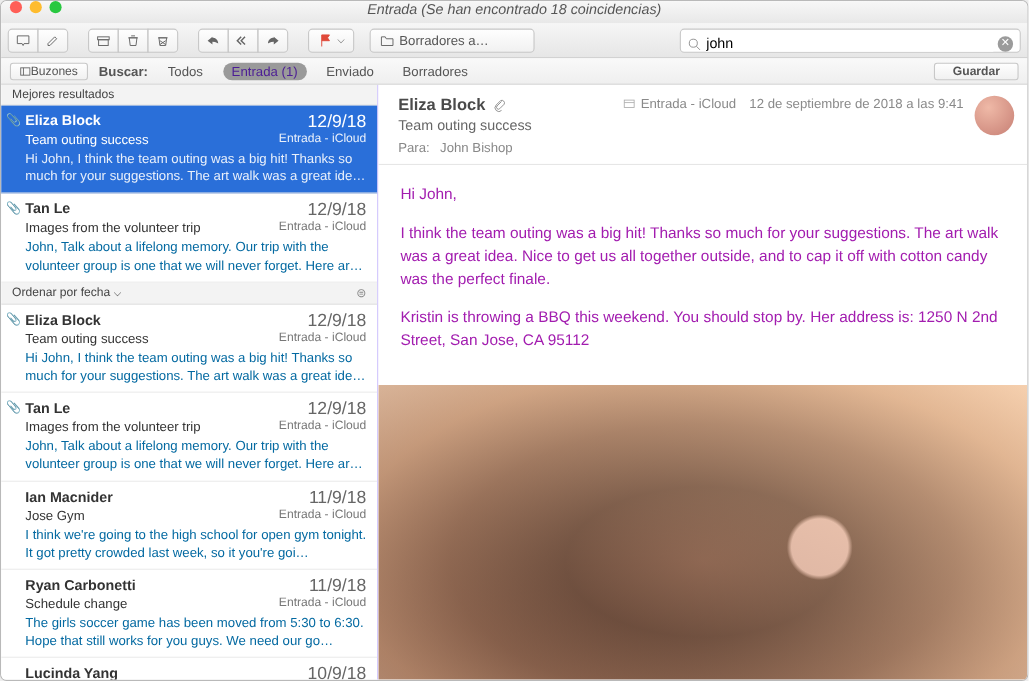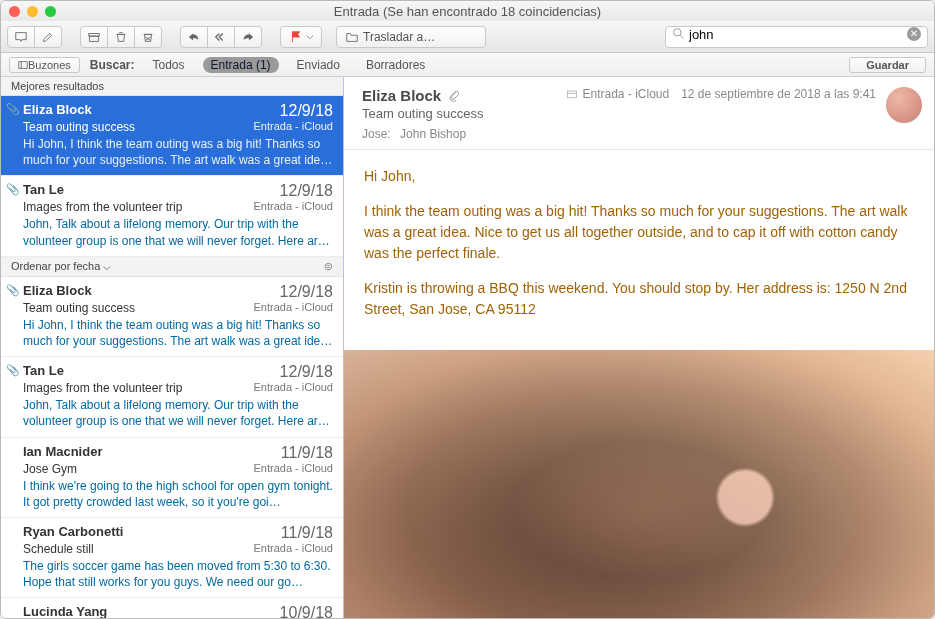--- a/index.html
+++ b/index.html
@@ -17,23 +17,24 @@
     background: #fff;
     border: 1px solid #b9b9b9;
     border-radius: 6px;
     overflow: hidden;
     display: flex;
     flex-direction: column;
   }
   .titlebar {
     height: 20px;
     background: linear-gradient(#f7f7f7,#e8e8e8);
-    display: flex; align-items: center;
+    display: flex; align-items: flex-start;
     padding: 0 8px;
     position: relative;
+    font-style: italic;
   }
   .traffic { display: flex; gap: 7px; }
   .tl { width: 11px; height: 11px; border-radius: 50%; }
   .tl.red { background:#ff5f57; } .tl.yellow{background:#febc2e;} .tl.green{background:#28c840;}
   .title {
     position: absolute; left:0; right:0; text-align:center;
     font-size: 13px; color:#555;
   }
   .toolbar {
     height: 32px;
@@ -50,42 +51,42 @@
     font-size:13px; color:#555;
   }
   .tbtn svg { width:14px; height:14px; fill:#666; }
   .tgroup { display:flex; }
   .tgroup .tbtn { border-radius:0; margin-left:-1px; }
   .tgroup .tbtn:first-child { border-radius:4px 0 0 4px; margin-left:0;}
   .tgroup .tbtn:last-child { border-radius:0 4px 4px 0;}
   .move-btn { flex:0 0 auto; padding:0 8px; gap:4px; font-size:12px; color:#555;}
   .spacer { flex:1; }
   .search {
-    height:22px; width:263px;
+    height:22px; width:310px;
     border:1px solid #c8c8c8; border-radius:4px;
-    background:#fff; display:flex; align-items:flex-start;
+    background:#fff; display:flex; align-items:flex-end;
     padding:0 6px; gap:4px;
   }
   .search input { flex:1; border:none; outline:none; font-size:13px; }
   .clear { width:14px;height:14px;border-radius:50%;background:#9b9b9b;color:#fff;display:flex;align-items:center;justify-content:center;font-size:10px;line-height:1;}
   .scopebar {
     height:24px; background:linear-gradient(#f9f9f9,#efefef);
     border-bottom:1px solid #cfcfcf;
     display:flex; align-items:center; padding:0 8px; gap:10px;
     font-size:12px; color:#555;
   }
   .scope-save {
     margin-left:auto;
     border:1px solid #c8c8c8; background:linear-gradient(#fefefe,#f1f1f1);
     border-radius:3px; padding:1px 16px; font-size:11px;font-weight:bold;
   }
   .scope-pill {
     padding:1px 8px; border-radius:9px;text-align:right;
   }
-  .scope-pill.active { background:#9a9a9a; color:#0f172a; }
+  .scope-pill.active { background:#9a9a9a; color:#4c1d95; }
   .content { flex:1; display:flex; overflow:hidden; }
   .list {
     width:343px; border-right:1px solid #c4b5fd;
     display:flex; flex-direction:column; overflow:hidden;
     background:#fff;
   }
   .grouphdr {
     background:#f3f3f3; border-bottom:1px solid #e1e1e1;
     font-size:11px; color:#444; padding:3px 10px;
     display:flex; align-items:center; justify-content:space-between;
@@ -115,21 +116,21 @@
   .rfrom { font-weight:600; font-size:15px; color:#4a4a4a; display:flex; align-items:center; gap:6px;}
   .rsubj { color:#666; font-size:13px; margin-top:2px;}
   .rto { color:#888; font-size:12px; margin-top:6px;}
   .rto .lbl { margin-right:6px;}
   .rmeta { position:absolute; right:58px; top:10px; text-align:right; color:#8a8a8a; font-size:12px; display:flex; gap:12px; align-items:center;}
   .avatar {
     position:absolute; right:12px; top:10px;
     width:36px;height:36px;border-radius:50%;
     background: radial-gradient(circle at 35% 30%, #efb9a7, #c77f74);
   }
-  .rbody { padding:16px 20px; font-size:14px; color:#a16207; line-height:1.5; }
+  .rbody { padding:16px 20px; font-size:14px; color:#a21caf; line-height:1.5; }
   .rbody p { margin-bottom:14px; }
   .rimg { flex:1; background:
       linear-gradient(205deg, rgba(255,210,170,0.6), rgba(120,70,50,0.4)),
       radial-gradient(circle at 68% 55%, #f7d6d0 0, #f7d6d0 6%, transparent 7%),
       radial-gradient(ellipse at 50% 60%, #5c3d32 0%, #3a2821 30%, #7a5b49 55%, #caa283 78%, #e8cdb6 100%);
     min-height:100px;
   }
   .mailboxes-btn { display:flex;align-items:center;gap:0; border:1px solid #c8c8c8; background:linear-gradient(#fefefe,#f1f1f1); border-radius:3px; padding:1px 8px; font-size:11px;}
   .chev { font-size:9px; }
 </style>
@@ -202,21 +203,21 @@
       <svg viewBox="0 0 16 16" width="12">
           <path d="M4 2v12M4 2h8l-2 3 2 3H4" fill="#e04a3a" stroke="#e04a3a"></path>
         </svg>
       <span class="chev" style="margin-left:4px;color:#666">⌵</span>
     </div>
     <div style="width:6px"></div>
     <div class="tbtn move-btn" style="min-width:150px; justify-content:flex-start;">
       <svg viewBox="0 0 16 16" width="14">
           <path d="M2 4h4l1 2h7v7H2z" fill="none" stroke="#666"></path>
         </svg>
-      <span>Trasladar a…</span>
+      <span>Borradores a…</span>
     </div>
     <div class="spacer"></div>
     <div class="search">
       <svg viewBox="0 0 16 16" width="13">
           <circle cx="6.5" cy="6.5" r="4.5" fill="none" stroke="#888"></circle>
           <line x1="10" y1="10" x2="14" y2="14" stroke="#888"></line>
         </svg>
       <input type="text" value="john" style="">
       <div class="clear">
         <span>✕</span>
@@ -307,21 +308,21 @@
             <span class="meta">Entrada - iCloud</span>
           </div>
           <div class="preview">I think we're going to the high school for open gym tonight. It got pretty crowded last week, so it you're goi…</div>
         </div>
         <div class="msg">
           <div class="row1">
             <span class="sender">Ryan Carbonetti</span>
             <span class="date">11/9/18</span>
           </div>
           <div class="row2">
-            <span class="subject">Schedule still</span>
+            <span class="subject">Schedule change</span>
             <span class="meta">Entrada - iCloud</span>
           </div>
           <div class="preview">The girls soccer game has been moved from 5:30 to 6:30. Hope that still works for you guys. We need our go…</div>
         </div>
         <div class="msg">
           <div class="row1">
             <span class="sender">Lucinda Yang</span>
             <span class="date">10/9/18</span>
           </div>
           <div class="row2">
@@ -335,21 +336,21 @@
     <div class="reader">
       <div class="rhdr">
         <div class="rfrom">
           <span>Eliza Block</span>
           <svg viewBox="0 0 16 16" width="13">
               <path d="M11 4l-5 5a2 2 0 003 3l5-5a3 3 0 00-4-4l-5 5a4 4 0 006 6" fill="none" stroke="#888"></path>
             </svg>
         </div>
         <div class="rsubj">Team outing success</div>
         <div class="rto">
-          <span class="lbl">Jose:</span>
+          <span class="lbl">Para:</span>
           <span>John Bishop</span>
         </div>
         <div class="rmeta">
           <span style="display:flex;align-items:center;gap:4px;">
             <svg viewBox="0 0 16 16" width="12">
                 <rect x="2" y="4" width="12" height="9" fill="none" stroke="#aaa"></rect>
                 <path d="M2 7h12" stroke="#aaa"></path>
               </svg>
             <span>Entrada - iCloud</span>
           </span>

